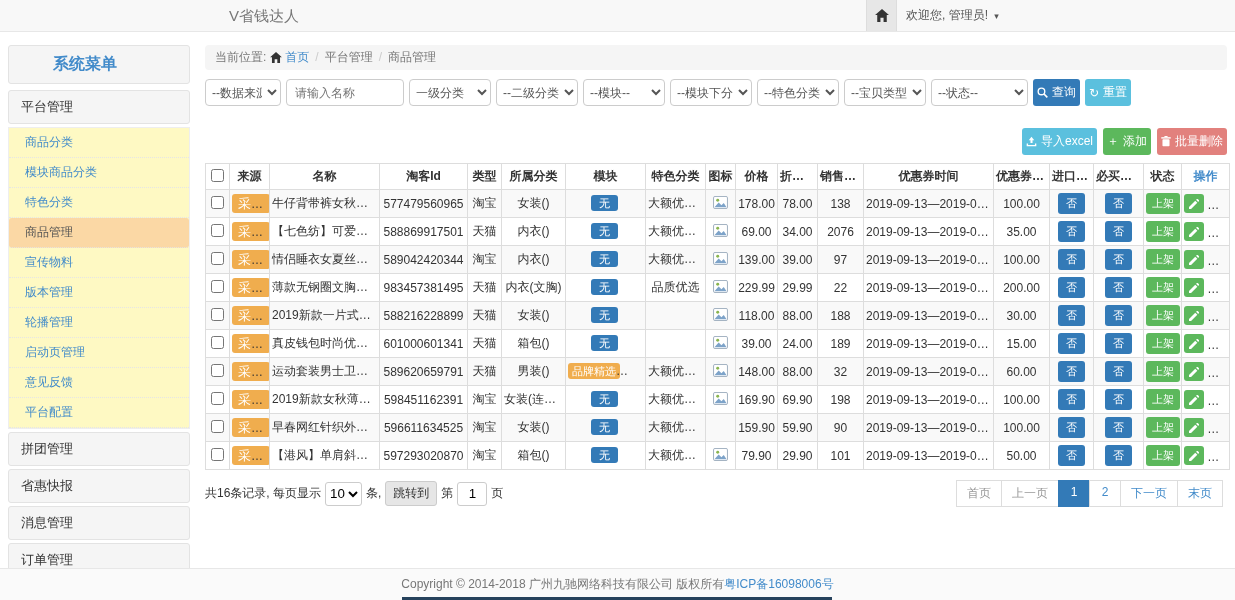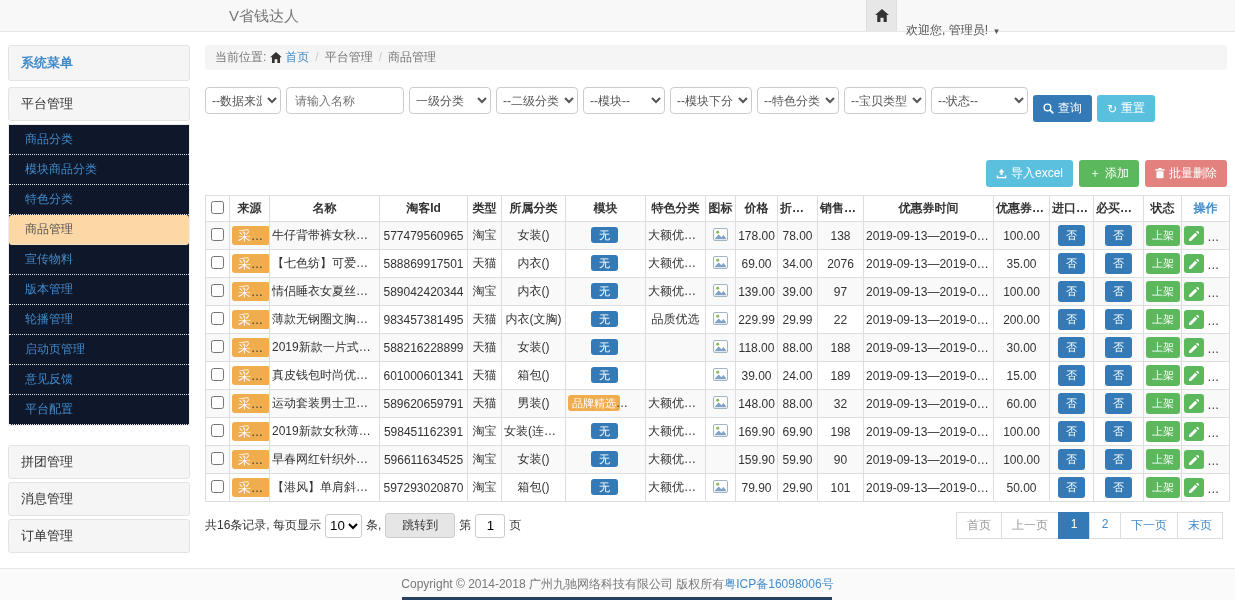--- a/index.html
+++ b/index.html
@@ -8,50 +8,50 @@
     font-family: "Liberation Sans", "DejaVu Sans", sans-serif;
     font-size: 12px; color:#333; background:#fff; position:relative;
   }
   
   .topbar { position:absolute; top:0; left:0; right:0; height:32px;
     background:#f8f8f8; border-bottom:1px solid #e7e7e7; z-index:5; }
   .brand { position:absolute; left:229px; top:0; line-height:31px; font-size:15px; color:#777; }
   .home-box { position:absolute; left:866px; top:0; width:31px; height:31px;
     background:#e7e7e7; border-left:1px solid #ddd; border-right:1px solid #ddd;
     display:flex; align-items:center; justify-content:center; cursor:pointer; }
-  .welcome { position:absolute; left:906px; top:15px; line-height:31px; color:#555; cursor:pointer; }
+  .welcome { position:absolute; left:906px; top:0; line-height:31px; color:#555; cursor:pointer; }
   .caret { font-size:9px; color:#555; margin-left:3px; }
   
   .sidebar { position:absolute; left:8px; top:45px; width:182px; z-index:1; }
   .side-title { background:#f5f5f5; border:1px solid #e3e3e3; border-radius:3px;
     padding:8px 12px; margin-bottom:6px; }
-  .side-title span { color:#428bca; font-weight:bold; font-size:13px; }
+  .side-title span { color:#428bca; font-weight:bold; font-size:16px;margin-left:32px; }
   .side-header { background:#f5f5f5; border:1px solid #e3e3e3; border-radius:3px;
     padding:7px 12px; margin-bottom:3px; color:#333; font-size:13px; cursor:pointer; }
-  .submenu { background:#0f172a; border:1px solid #eee; margin-bottom:19px; }
+  .submenu { background:#fef9c3; border:1px solid #eee; margin-bottom:3px; }
   .submenu-item { display:block; padding:6px 16px; color:#428bca; font-size:12px;
     border-bottom:1px dotted #e5e5e5; cursor:pointer; }
   .submenu-item.active { background:#fbd8a5; border-radius:3px; color:#555; }
   
   .main { position:absolute; left:205px; right:8px; top:45px; z-index:1; }
   .breadcrumb { background:#f5f5f5; border-radius:4px; height:25px; line-height:25px;
     padding:0 10px; color:#777; margin-bottom:9px; }
   .breadcrumb .bc-home { color:#428bca; cursor:pointer; }
   .breadcrumb .sep { margin:0 6px; color:#ccc; }
   .breadcrumb .bc-item { color:#777; }
   .house-svg { vertical-align:-2px; margin:0 3px 0 4px; }
   
   .filter-row { display:flex; gap:5px; align-items:center; margin-bottom:22px; }
   .filter-select { height:27px; border:1px solid #ccc; border-radius:4px; background:#fff;
     color:#555; font-size:12px; padding:0 2px; font-family:inherit; }
   .filter-input { height:27px; border:1px solid #ccc; border-radius:4px; padding:0 8px;
     font-size:12px; color:#555; width:118px; font-family:inherit; }
   .btn { display:inline-flex; align-items:center; justify-content:center; gap:4px;
     border:none; border-radius:3px; color:#fff; font-size:12px; height:27px;
-    padding:0 10px; cursor:pointer; font-family:inherit;margin-top:16px; }
+    padding:0 4px; cursor:pointer; font-family:inherit; }
   .btn-primary { background:#337ab7; }
   .btn-info { background:#5bc0de; }
   .btn-success { background:#5cb85c; }
   .btn-danger-light { background:#e2817d; }
   
   .actions-row { display:flex; justify-content:flex-end; gap:6px; margin-bottom:8px; }
   
   table { width:100%; border-collapse:collapse; table-layout:fixed; }
   th, td { border:1px solid #ddd; padding:3px 2px; text-align:center; height:26px;
     overflow:hidden; white-space:nowrap; text-overflow:ellipsis; font-size:12px; }
@@ -69,21 +69,21 @@
   .op-btn { display:inline-flex; align-items:center; justify-content:center;
     width:20px; height:19px; border:none; border-radius:3px; cursor:pointer; }
   .op-edit { background:#5cb85c; }
   .op-del { background:#d9534f; }
   .module-extra { color:#333; margin-left:2px; }
   
   .pager-row { display:flex; justify-content:space-between; align-items:center; margin-top:10px; }
   .pager-left { color:#333; display:flex; align-items:center; gap:4px; }
   .pp-select { height:24px; border:1px solid #ccc; border-radius:3px; background:#fff; font-family:inherit; }
   .jump-btn { background:#e6e6e6; border:1px solid #ccc; border-radius:3px;
-    padding:3px 16px; color:#333; cursor:pointer; font-family:inherit; font-size:12px; }
+    padding:3px 7px; color:#333; cursor:pointer; font-family:inherit; font-size:12px; }
   .jump-input { width:30px; height:24px; border:1px solid #ccc; border-radius:3px;
     text-align:center; font-family:inherit; }
   .pager { display:flex; margin-right:4px; }
   .page-link { min-width:32px; padding:4px 10px; border:1px solid #ddd; margin-left:-1px;
     background:#fff; color:#428bca; text-align:center; cursor:pointer; }
   .page-link.disabled { color:#999; cursor:default; }
   .page-link.active { background:#337ab7; border-color:#337ab7; color:#fff; }
   
   .footer { position:absolute; left:0; right:0; top:568px; bottom:0; background:#fafafa;
     border-top:1px solid #e7e7e7; text-align:center; line-height:30px; color:#777; z-index:4; }
@@ -163,20 +163,23 @@
         <span>平台配置</span>
       </div>
     </div>
 
   <div>
 
       <div class="side-header">
         <span>拼团管理</span>
       </div>
 
+      <div class="side-header">
+        <span>省惠快报</span>
+      </div>
 
       <div class="side-header">
         <span>消息管理</span>
       </div>
 
       <div class="side-header">
         <span>订单管理</span>
       </div>
 
     </div>

